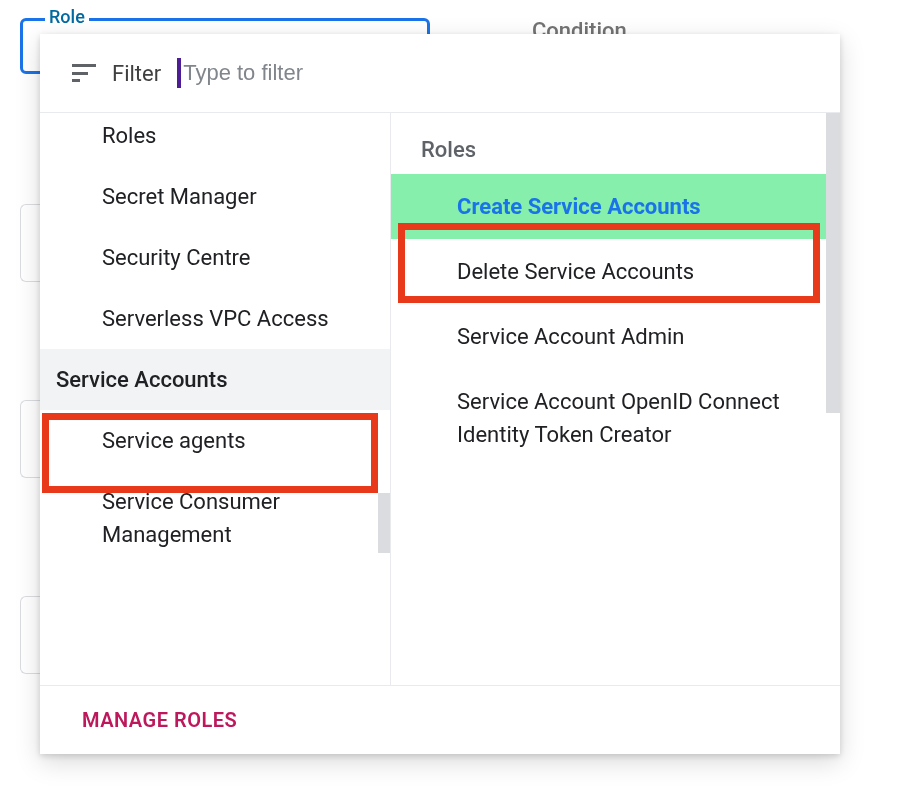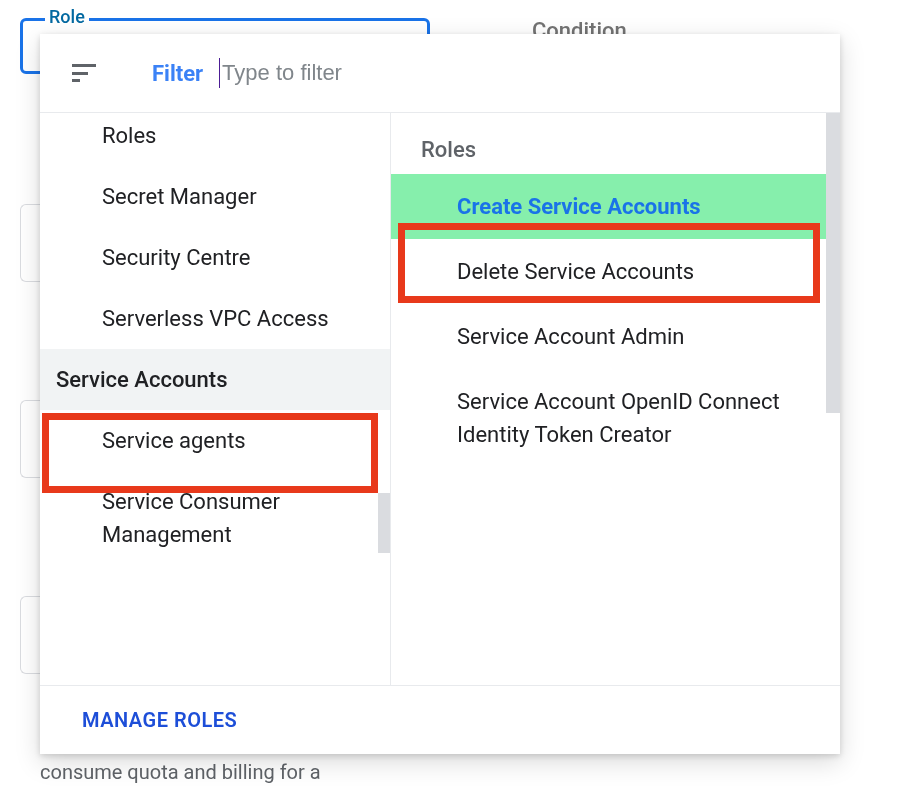--- a/index.html
+++ b/index.html
@@ -113,33 +113,32 @@
     }
     .filter-icon span {
       display: block;
       height: 3px;
       background: #5f6368;
     }
     .filter-icon span:nth-child(1) { width: 24px; }
     .filter-icon span:nth-child(2) { width: 16px; }
     .filter-icon span:nth-child(3) { width: 8px; }
     .filter-label {
-      color: #3b82f6;
-      font-size: 22px;
-      font-weight: 700;
-      margin-left: 40px;
+      color: #404040;
+      font-size: 22px;
+      font-weight: 400;
     }
     .filter-input {
       border: none;
       outline: none;
       font-size: 22px;
       color: #5f6368;
       flex: 1;
       padding: 2px;
-      border-left: 1px solid #4c1d95;
+      border-left: 4px solid #4c1d95;
       padding-left: 2px;
     }
     .filter-input::placeholder {
       color: #80868b;
     }
     .panels {
       display: flex;
       flex: 1;
       overflow: hidden;
       border-bottom: 1px solid #e8eaed;
@@ -200,21 +199,21 @@
     }
     .role-item.selected {
       background: #86efac;
       color: #1a73e8;
       font-weight: 700;
     }
     .footer-bar {
       padding: 22px 42px;
     }
     .manage-roles-link {
-      color: #1d4ed8;
+      color: #be185d;
       font-size: 20px;
       font-weight: 600;
       letter-spacing: 0.5px;
       cursor: pointer;
     }
     .highlight-left {
       position: absolute;
       top: 413px;
       left: 42px;
       width: 336px;
@@ -253,21 +252,20 @@
 </head>
 <body>
 
 <div class="background-layer">
   <div class="role-box-border"></div>
   <div class="role-label">Role</div>
   <div class="condition-label">Condition</div>
   <div class="partial-box-1"></div>
   <div class="partial-box-2"></div>
   <div class="partial-box-3"></div>
-  <div class="background-text">consume quota and billing for a</div>
 </div>
 
 <div class="dropdown-panel">
   <div class="filter-bar">
     <div class="filter-icon">
       <span></span>
         <span></span>
         <span></span>
     </div>
     <span class="filter-label">Filter</span>

